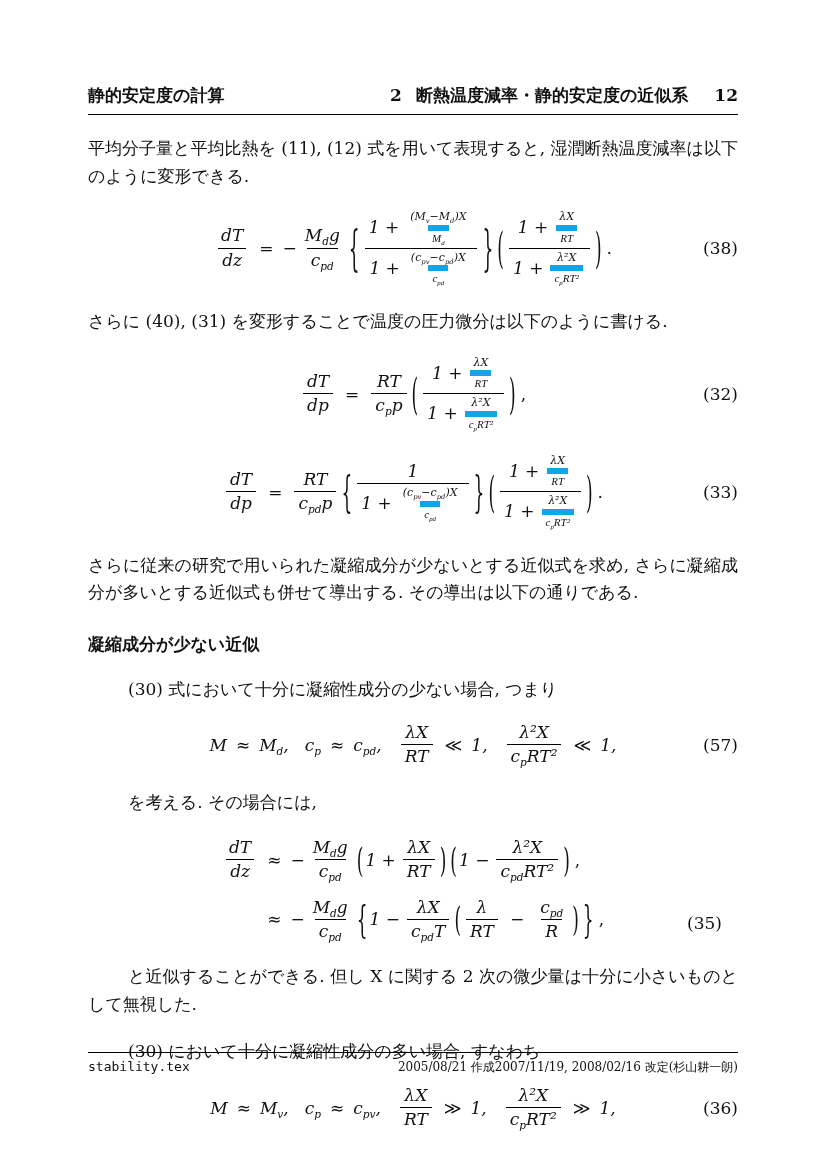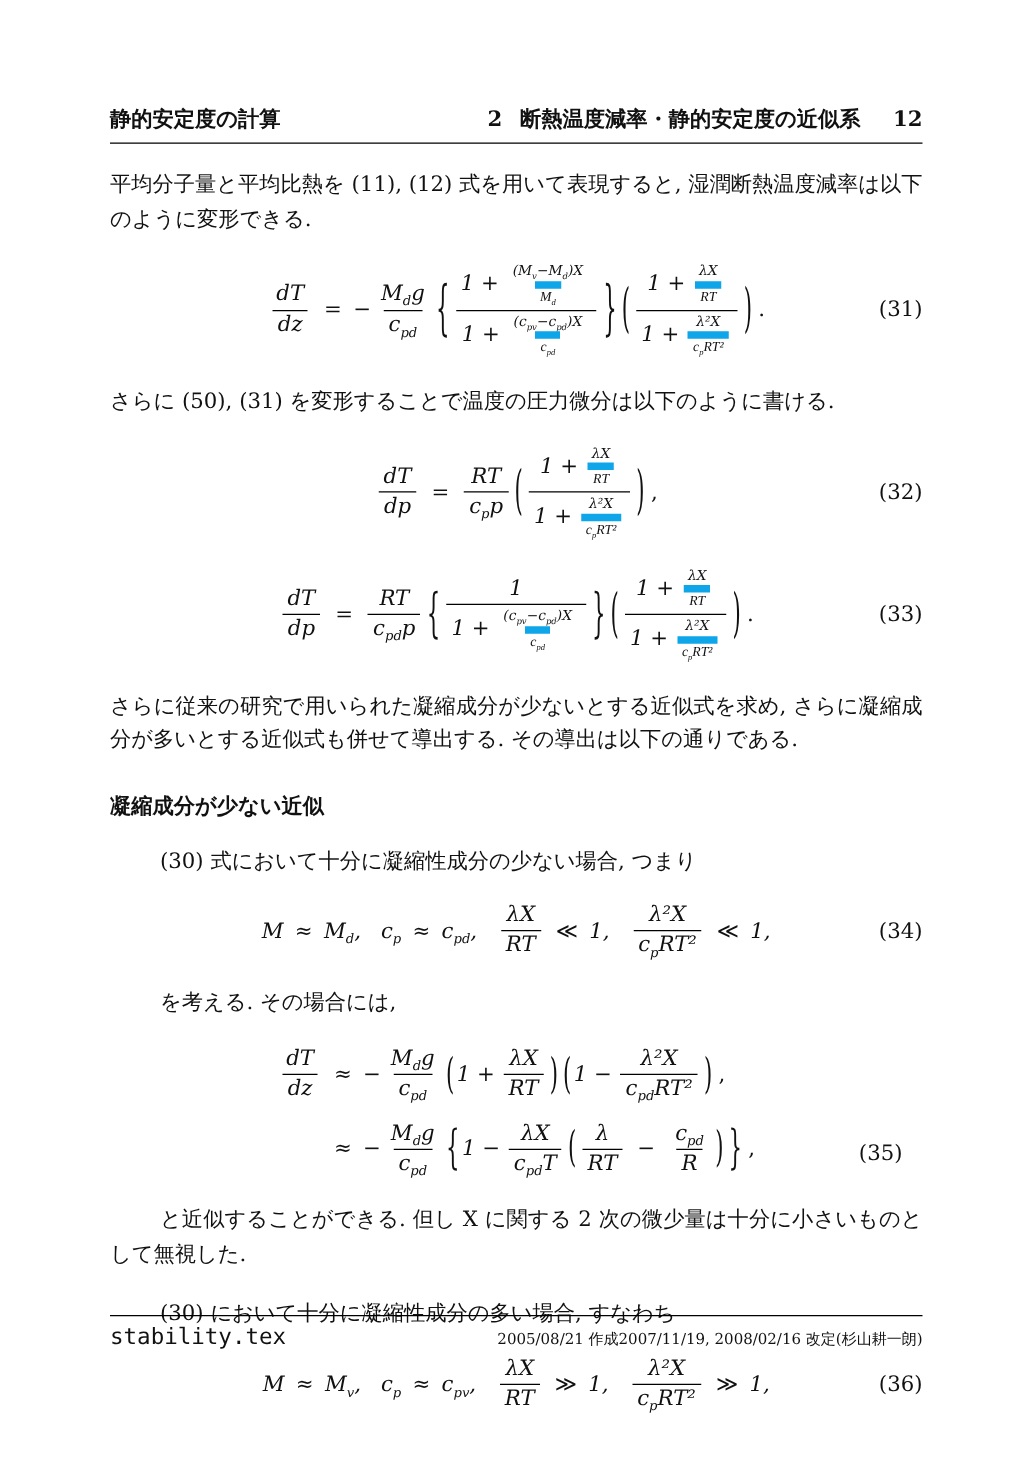--- a/index.html
+++ b/index.html
@@ -51,21 +51,21 @@
   .algrid .c1 { justify-self:end; }
   .algrid .c3 { justify-self:start; display:flex; align-items:center; }
   .eqgroup { position:relative; margin:20px 0; white-space:nowrap; font-style:italic; }
   .eqgroup .tagabs { position:absolute; right:16px; }
   .gap { display:inline-block; width:16px; }
 
   
   .footer { position:absolute; left:88px; top:1052px; width:650px; }
   .footrule { border:none; border-top:1.4px solid #000; margin:0 0 6px 0; }
   .footrow { display:flex; align-items:baseline; }
-  .ftex { font-family:"DejaVu Sans Mono","Liberation Mono",monospace; font-size:18px; }
+  .ftex { font-family:"DejaVu Sans Mono","Liberation Mono",monospace; font-size:13px; }
   .fdate { margin-left:auto; font-size:12px; }
 </style>
 </head>
 <body>
 
 <div class="page">
   <div class="content">
 
     <div class="runhead">
       <span class="hleft">静的安定度の計算</span>
@@ -119,24 +119,24 @@
         <span class="den nrow">
             <span class="pre">1 +</span>
             <span class="frac sf">
               <span class="num">λ²X</span>
               <span class="den">c<sub>p</sub>RT²</span>
             </span>
           </span>
       </span>
       <span class="d s25">)</span>
       <span class="end">.</span>
-      <span class="tag">(31)</span>
-    </div>
-
-    <p class="para">さらに (50), (31) を変形することで温度の圧力微分は以下のように書ける.</p>
+      <span class="tag">(38)</span>
+    </div>
+
+    <p class="para">さらに (40), (31) を変形することで温度の圧力微分は以下のように書ける.</p>
 
     <div class="eq">
       <span class="frac">
           <span class="num">dT</span>
           <span class="den">dp</span>
         </span>
       <span class="rel">=</span>
       <span class="frac">
           <span class="num">RT</span>
           <span class="den">c<sub>p</sub>p</span>
@@ -227,21 +227,21 @@
         </span>
       <span class="rel">≪</span>
       <span>1,</span>
       <span class="gap"></span>
       <span class="frac">
           <span class="num">λ²X</span>
           <span class="den">c<sub>p</sub>RT²</span>
         </span>
       <span class="rel">≪</span>
       <span>1,</span>
-      <span class="tag">(34)</span>
+      <span class="tag">(57)</span>
     </div>
 
     <p class="para indent">を考える. その場合には,</p>
 
     <div class="eqgroup">
       <div class="algrid">
         <span class="c1"><span class="frac">
               <span class="num">dT</span>
               <span class="den">dz</span>
             </span></span>

